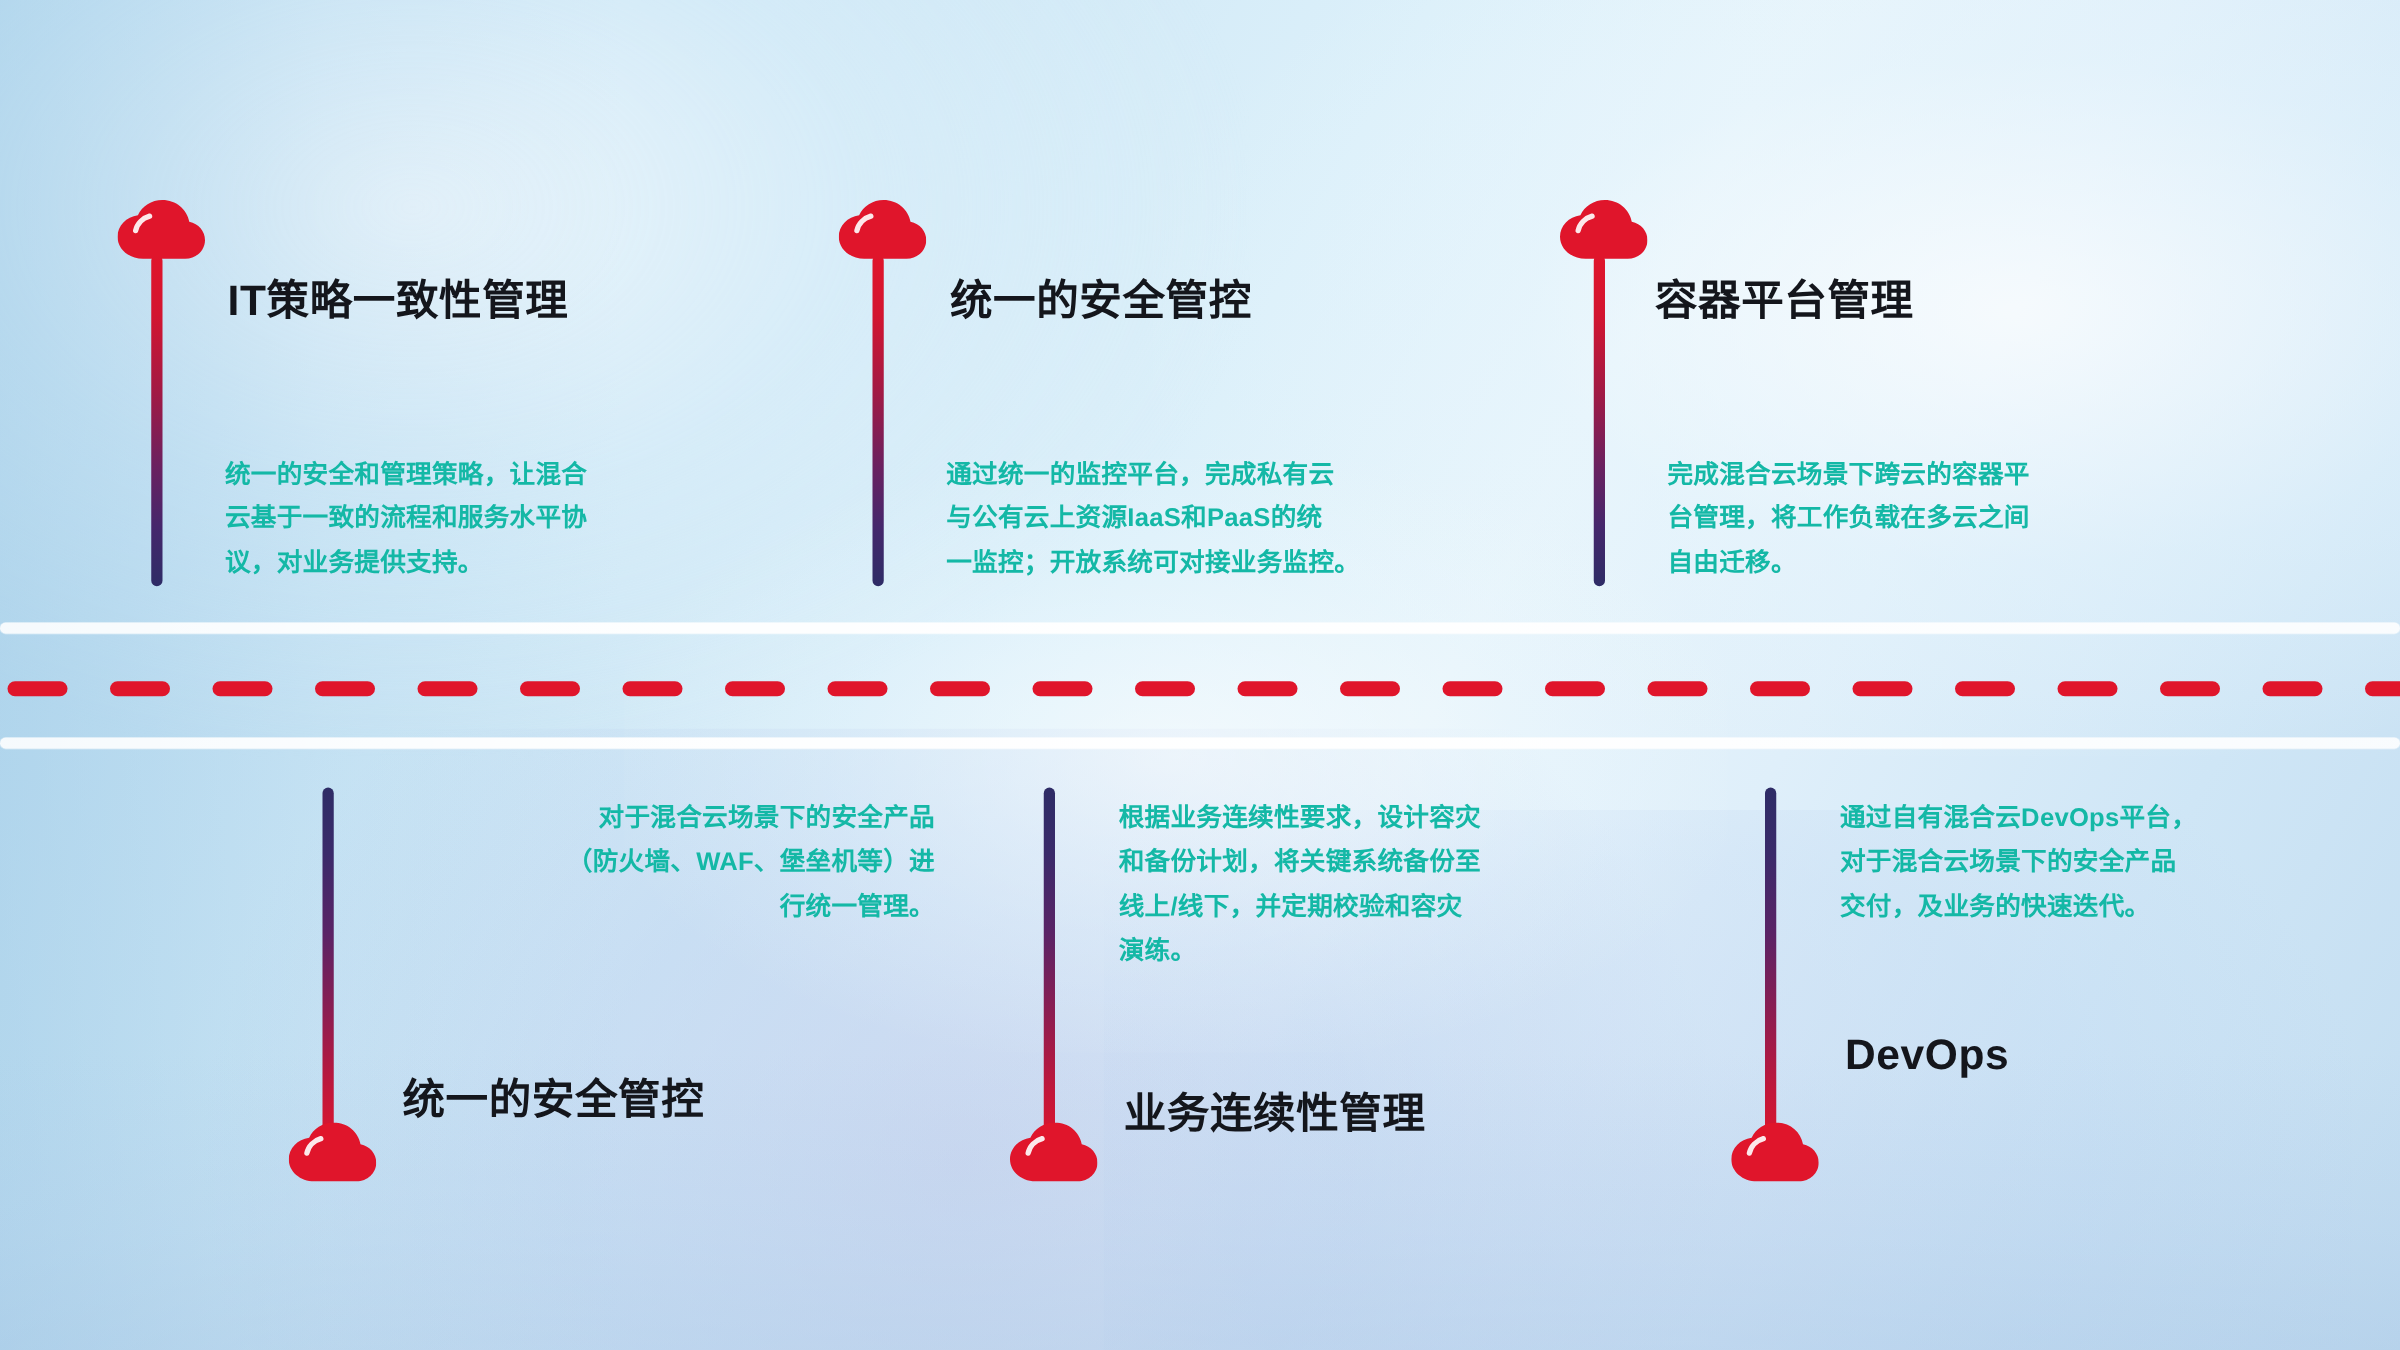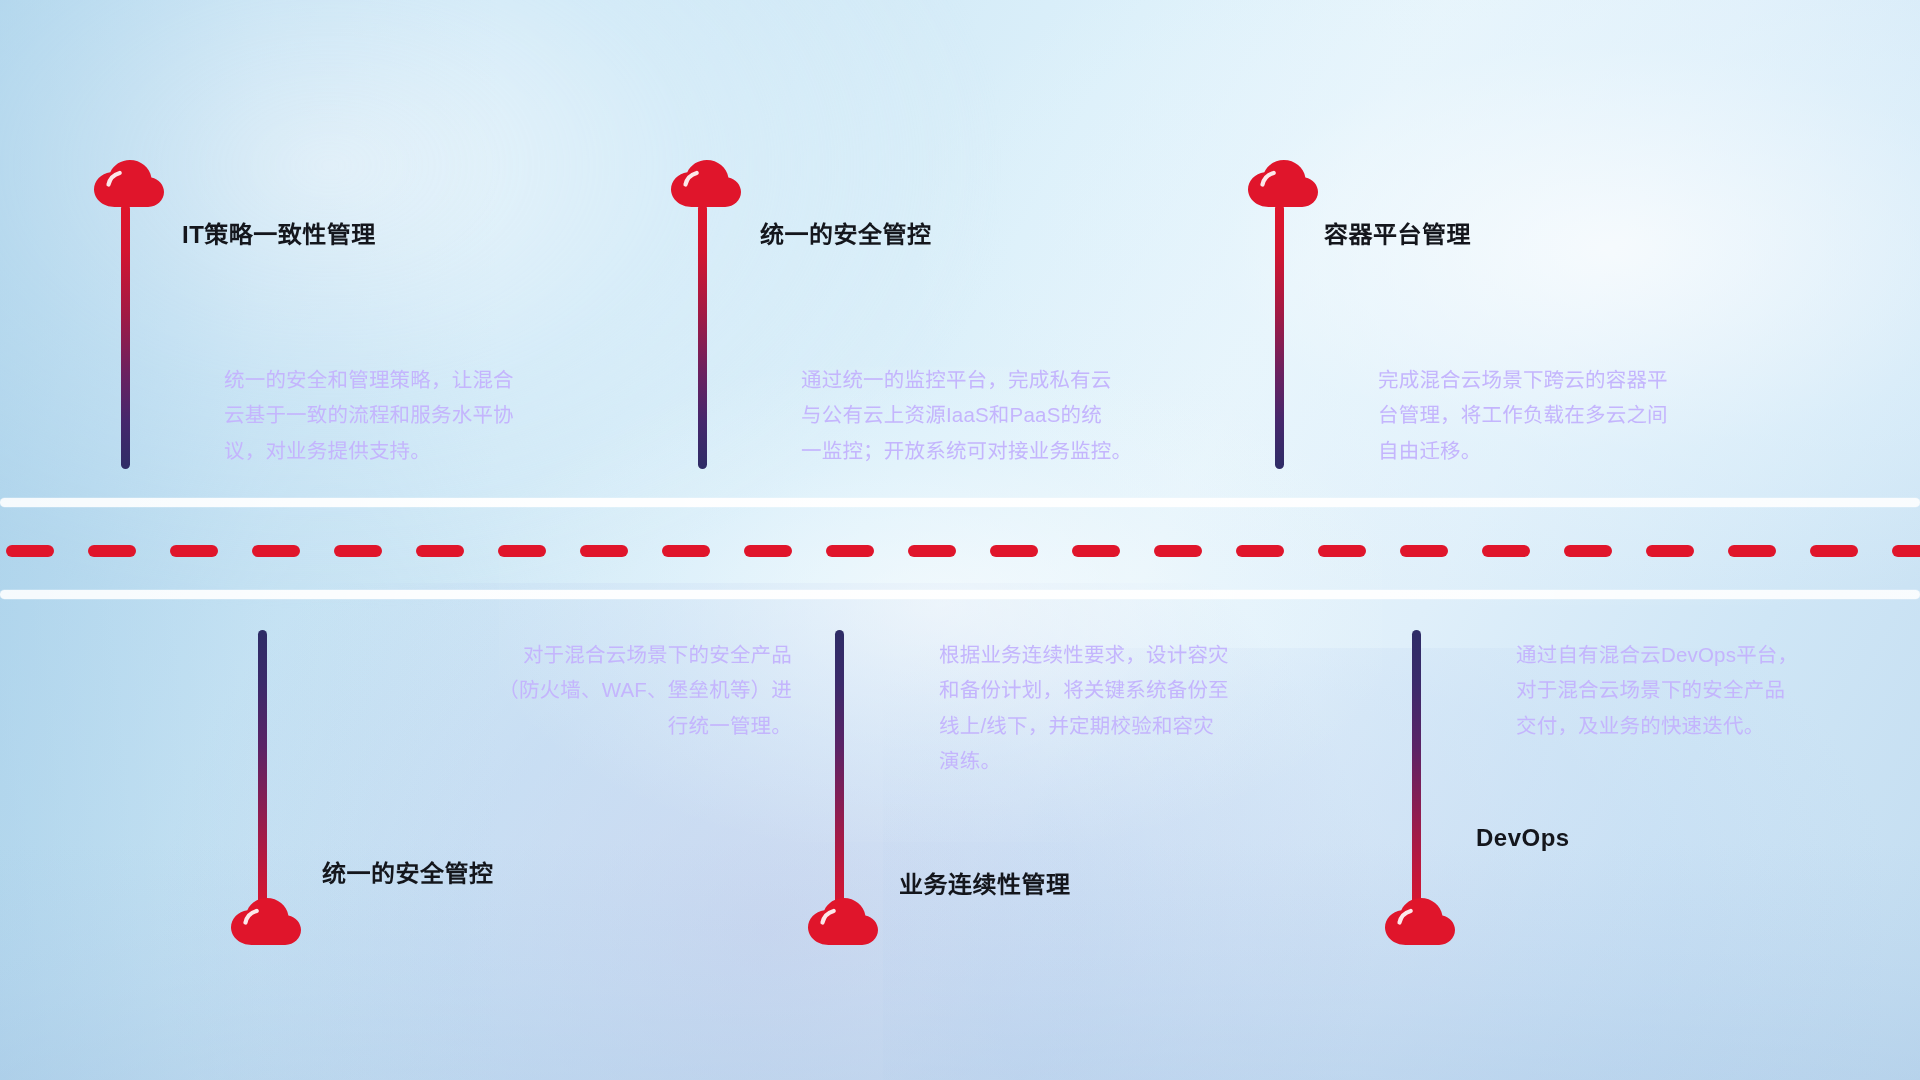--- a/index.html
+++ b/index.html
@@ -178,37 +178,36 @@
       #3a2a6a 18%,
       #5a2366 40%,
       #8c1d51 62%,
       #c2173a 84%,
       #e0152b 100%);
   }
 
   
   .title {
     position: absolute;
-    font-size: 24px;
+    font-size: 34px;
     font-weight: 700;
     color: #14161c;
     letter-spacing: 0.5px;
     white-space: nowrap;
     line-height: 1.2;
     text-align: right;
   }
   .body {
     position: absolute;
     font-size: 20.5px;
-    font-weight: 400;
-    color: #c4b5fd;
+    font-weight: 700;
+    color: #14b8a6;
     line-height: 1.72;
     letter-spacing: 0.2px;
     white-space: pre-line;
-    margin-left: 44px;
   }
 </style>
 </head>
 <body>
 
 <div id="stage">
 
   <div class="bg-base"></div>
   <div class="bg-glow-a"></div>
   <div class="bg-glow-b"></div>

